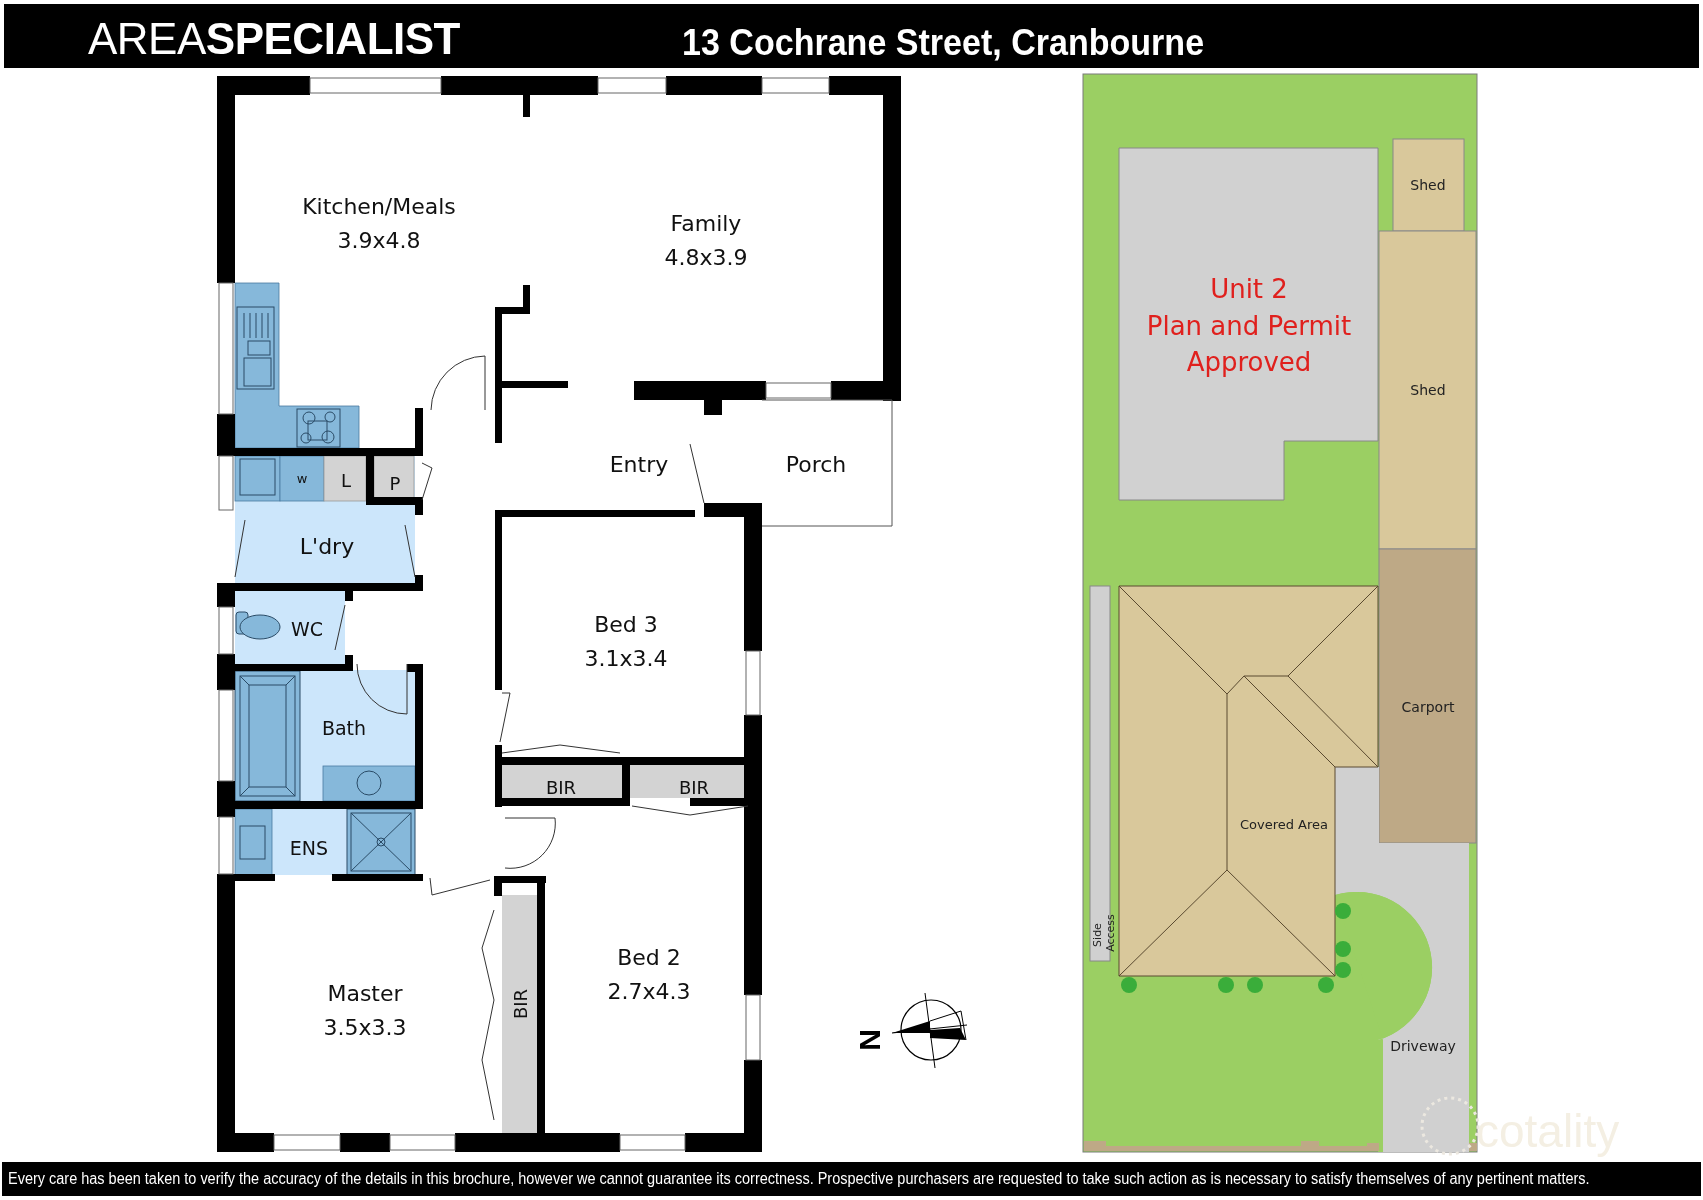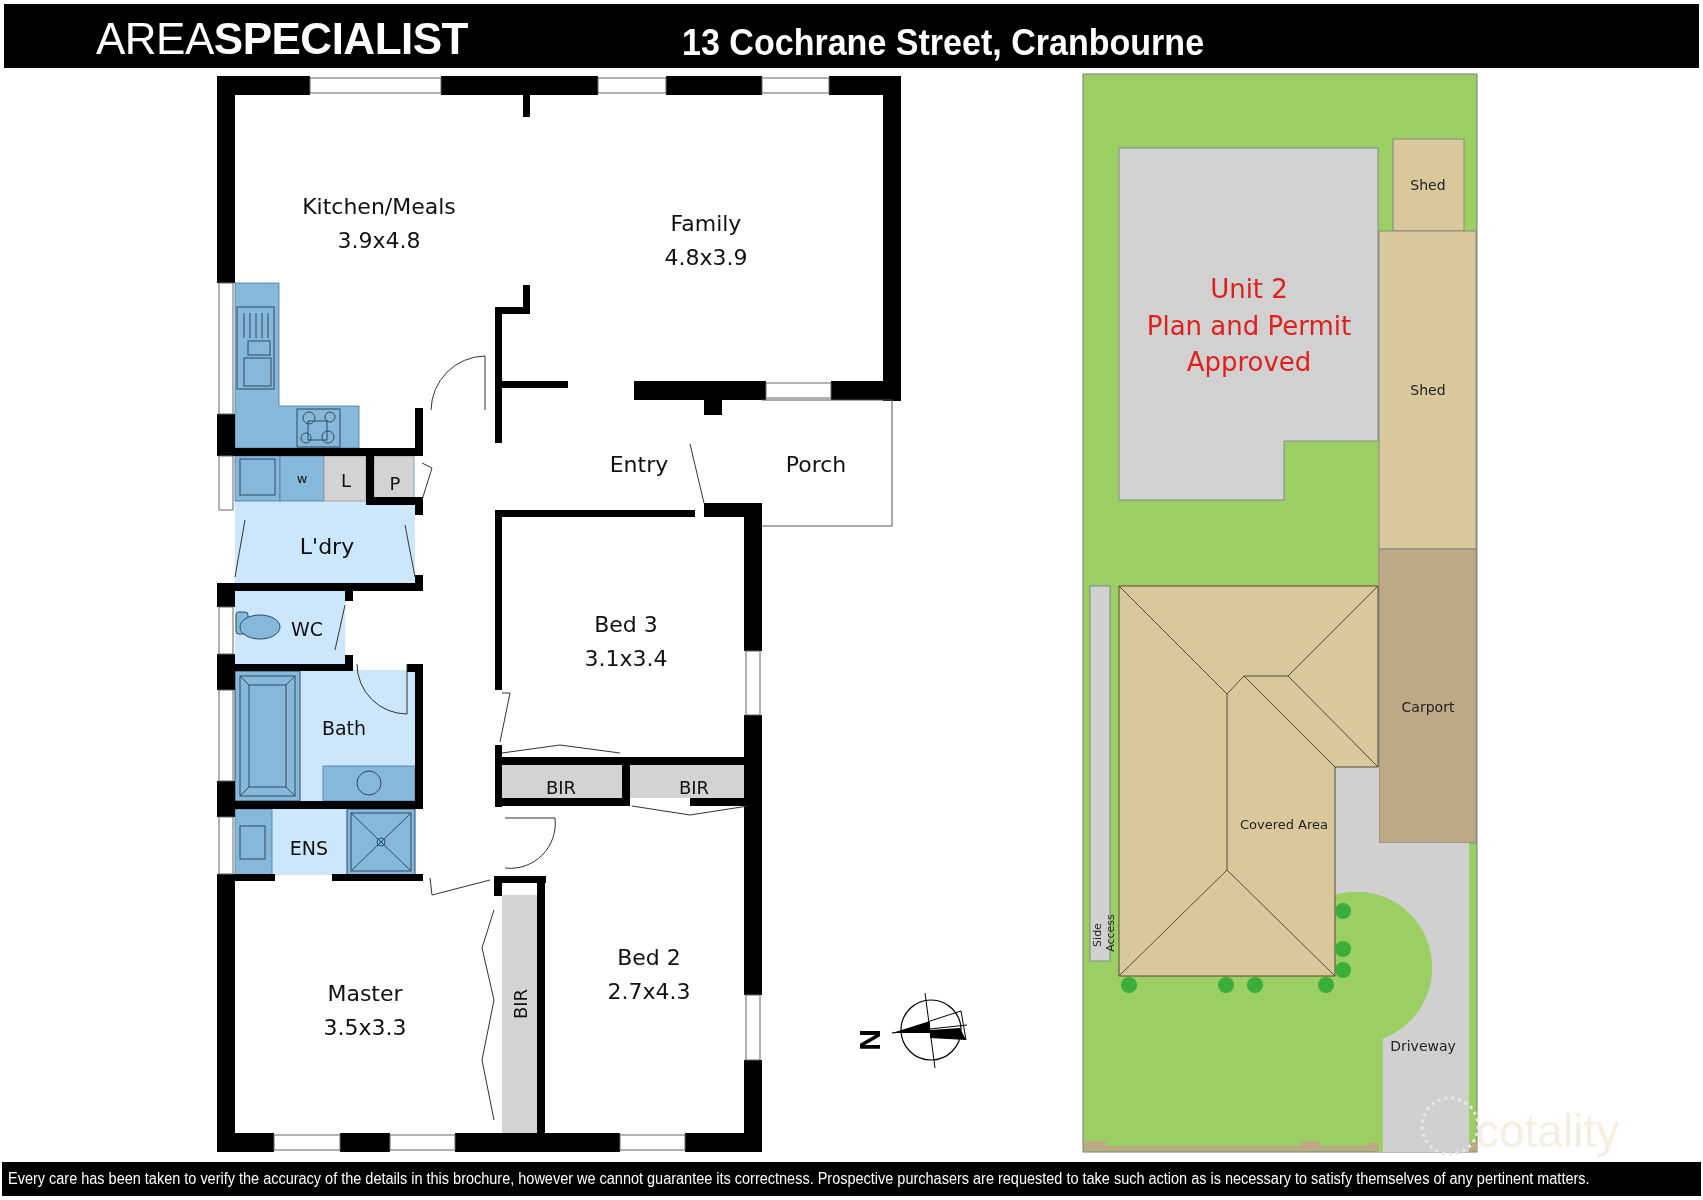--- a/index.html
+++ b/index.html
@@ -1,18 +1,18 @@
 <!DOCTYPE html>
 <html><head>
 <meta charset="utf-8">
 <style>
   html,body{margin:0;padding:0;background:#ffffff;}
   body{width:1703px;height:1200px;position:relative;overflow:hidden;font-family:"DejaVu Sans","Liberation Sans",sans-serif;}
   .header{position:absolute;left:4px;top:4px;width:1695px;height:64px;background:#000;}
-  .brand{position:absolute;left:92px;top:10px;color:#fff;font-family:"Liberation Sans",sans-serif;font-size:44px;letter-spacing:-0.5px;line-height:50px;}
+  .brand{position:absolute;left:84px;top:10px;color:#fff;font-family:"Liberation Sans",sans-serif;font-size:44px;letter-spacing:-0.5px;line-height:50px;}
   .brand .thin{font-weight:normal;}
   .brand .bold{font-weight:bold;}
   .address{position:absolute;left:678px;top:18px;color:#fff;font-family:"Liberation Sans",sans-serif;font-weight:bold;font-size:37px;line-height:42px;transform:scaleX(0.92);transform-origin:left center;}
   .footer{position:absolute;left:2px;top:1162px;width:1699px;height:34px;background:#000;}
   .disclaimer{position:absolute;left:6px;top:8px;color:#fff;font-family:"Liberation Sans",sans-serif;font-size:16px;white-space:nowrap;transform:scaleX(0.905);transform-origin:left center;}
   svg.plan{position:absolute;left:0;top:0;}
   .rl{font-family:"DejaVu Sans",sans-serif;fill:#111;}
   .sl{font-family:"DejaVu Sans",sans-serif;fill:#222;}
 </style>
 </head>

